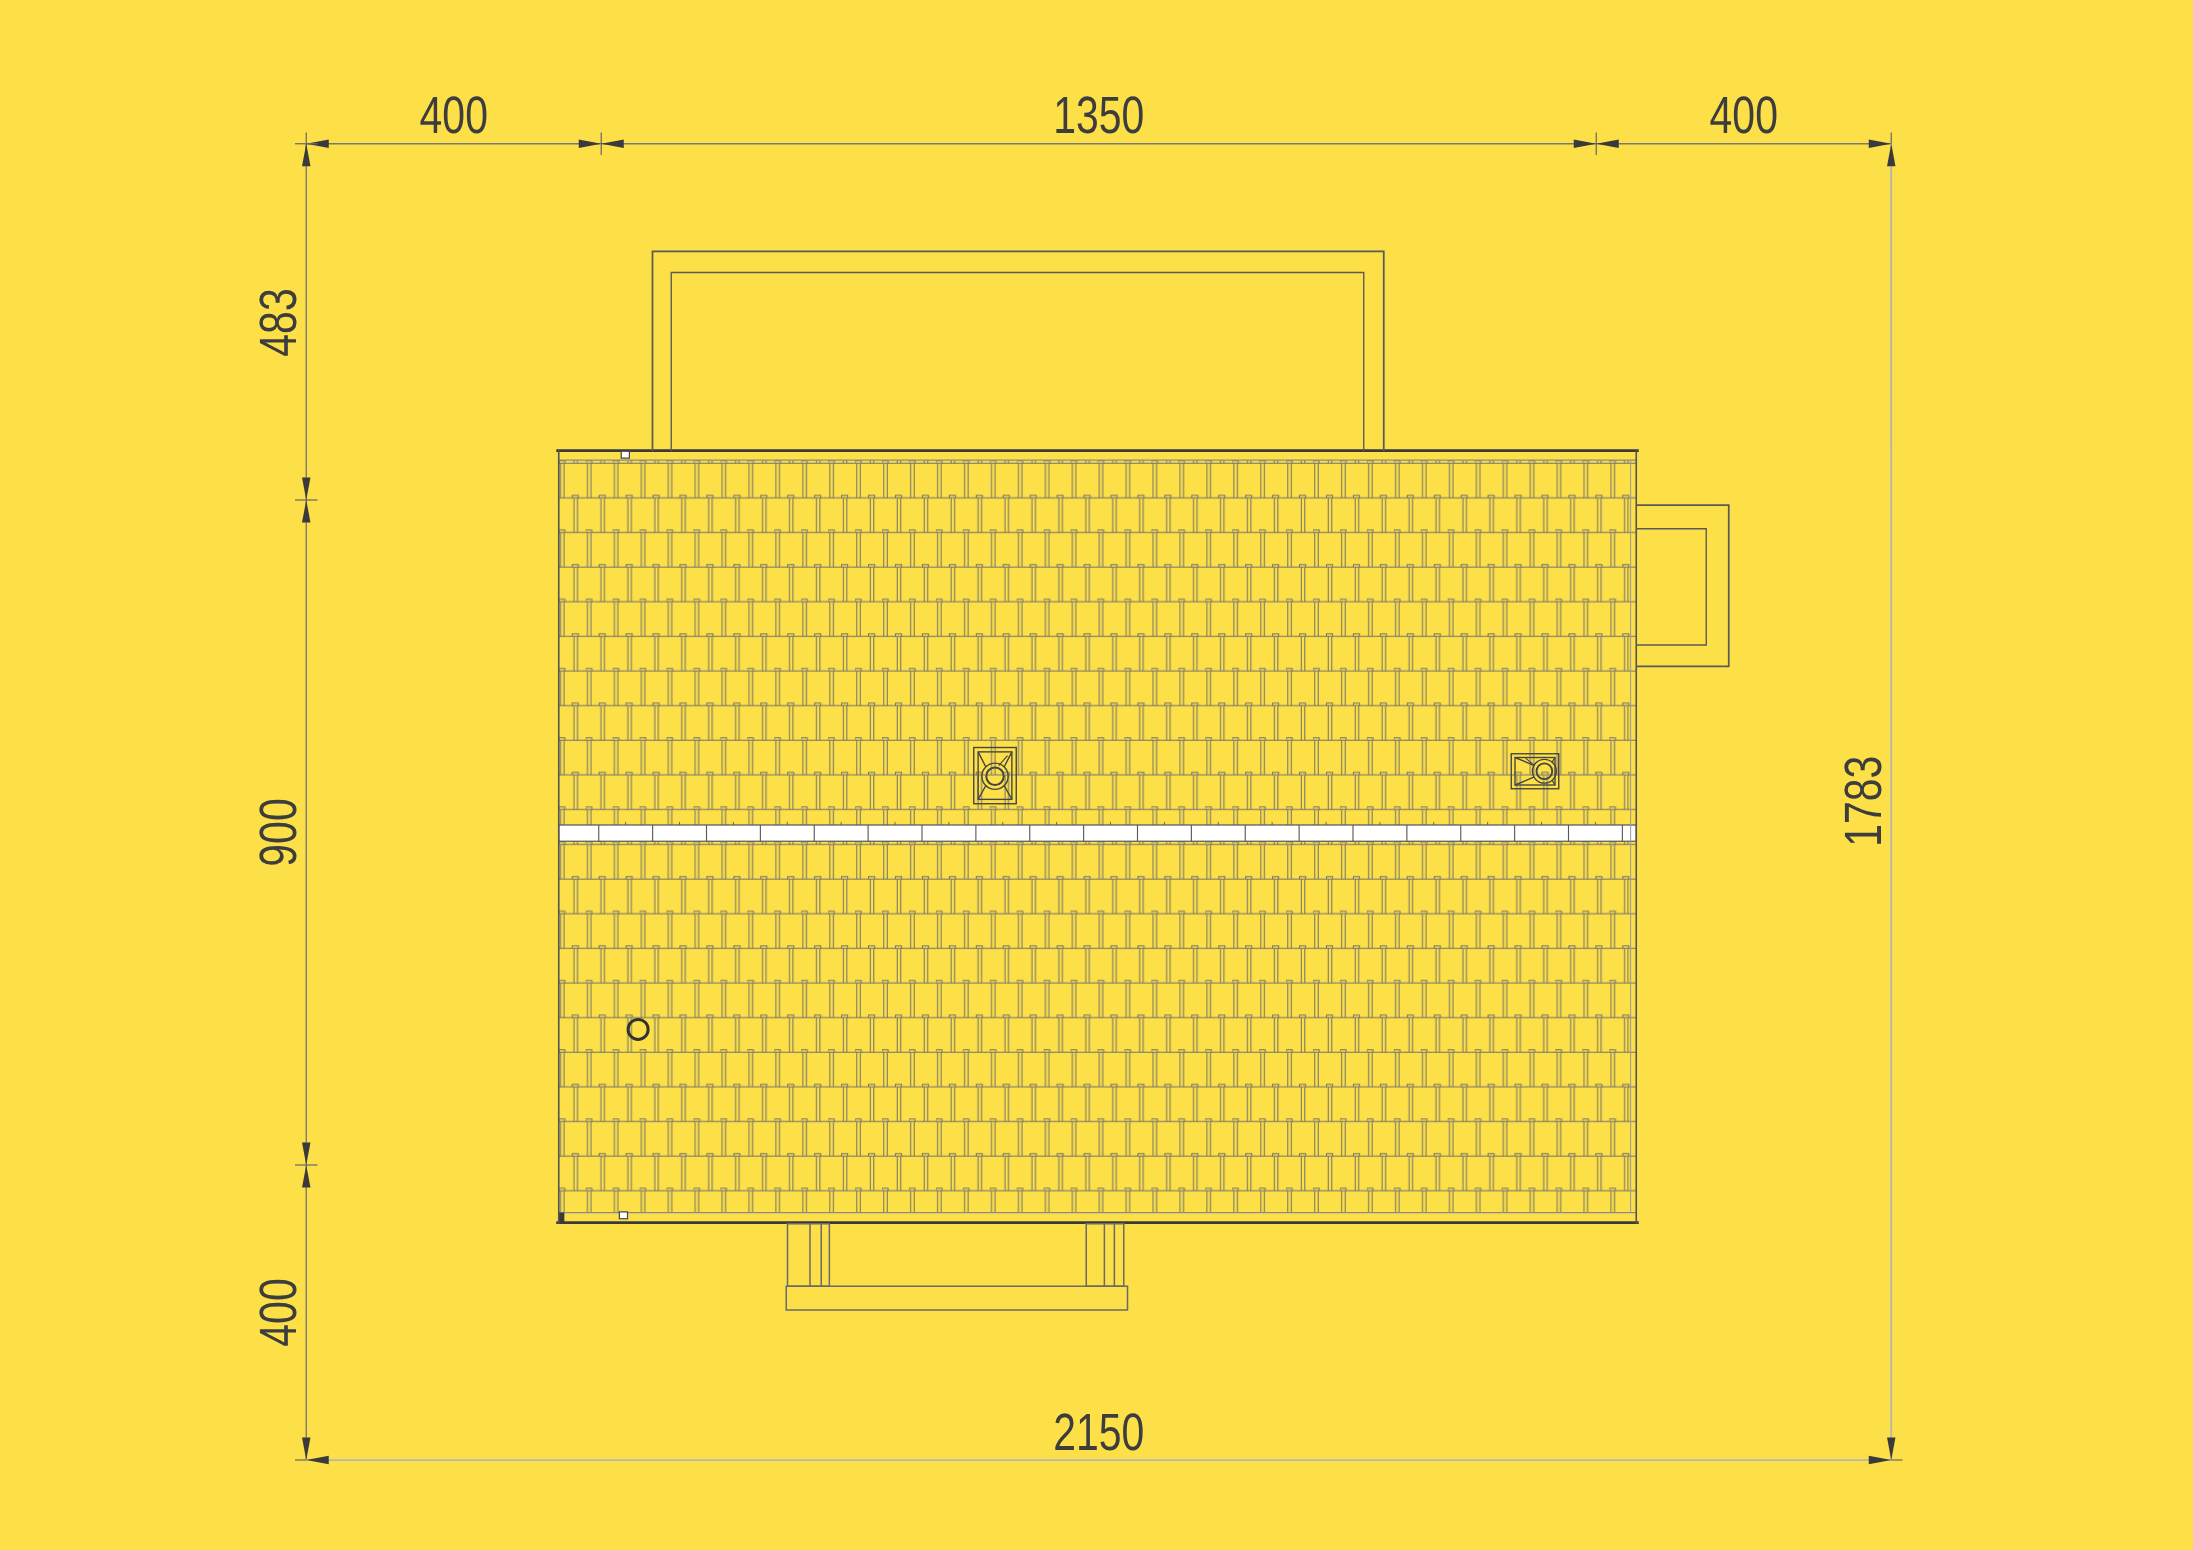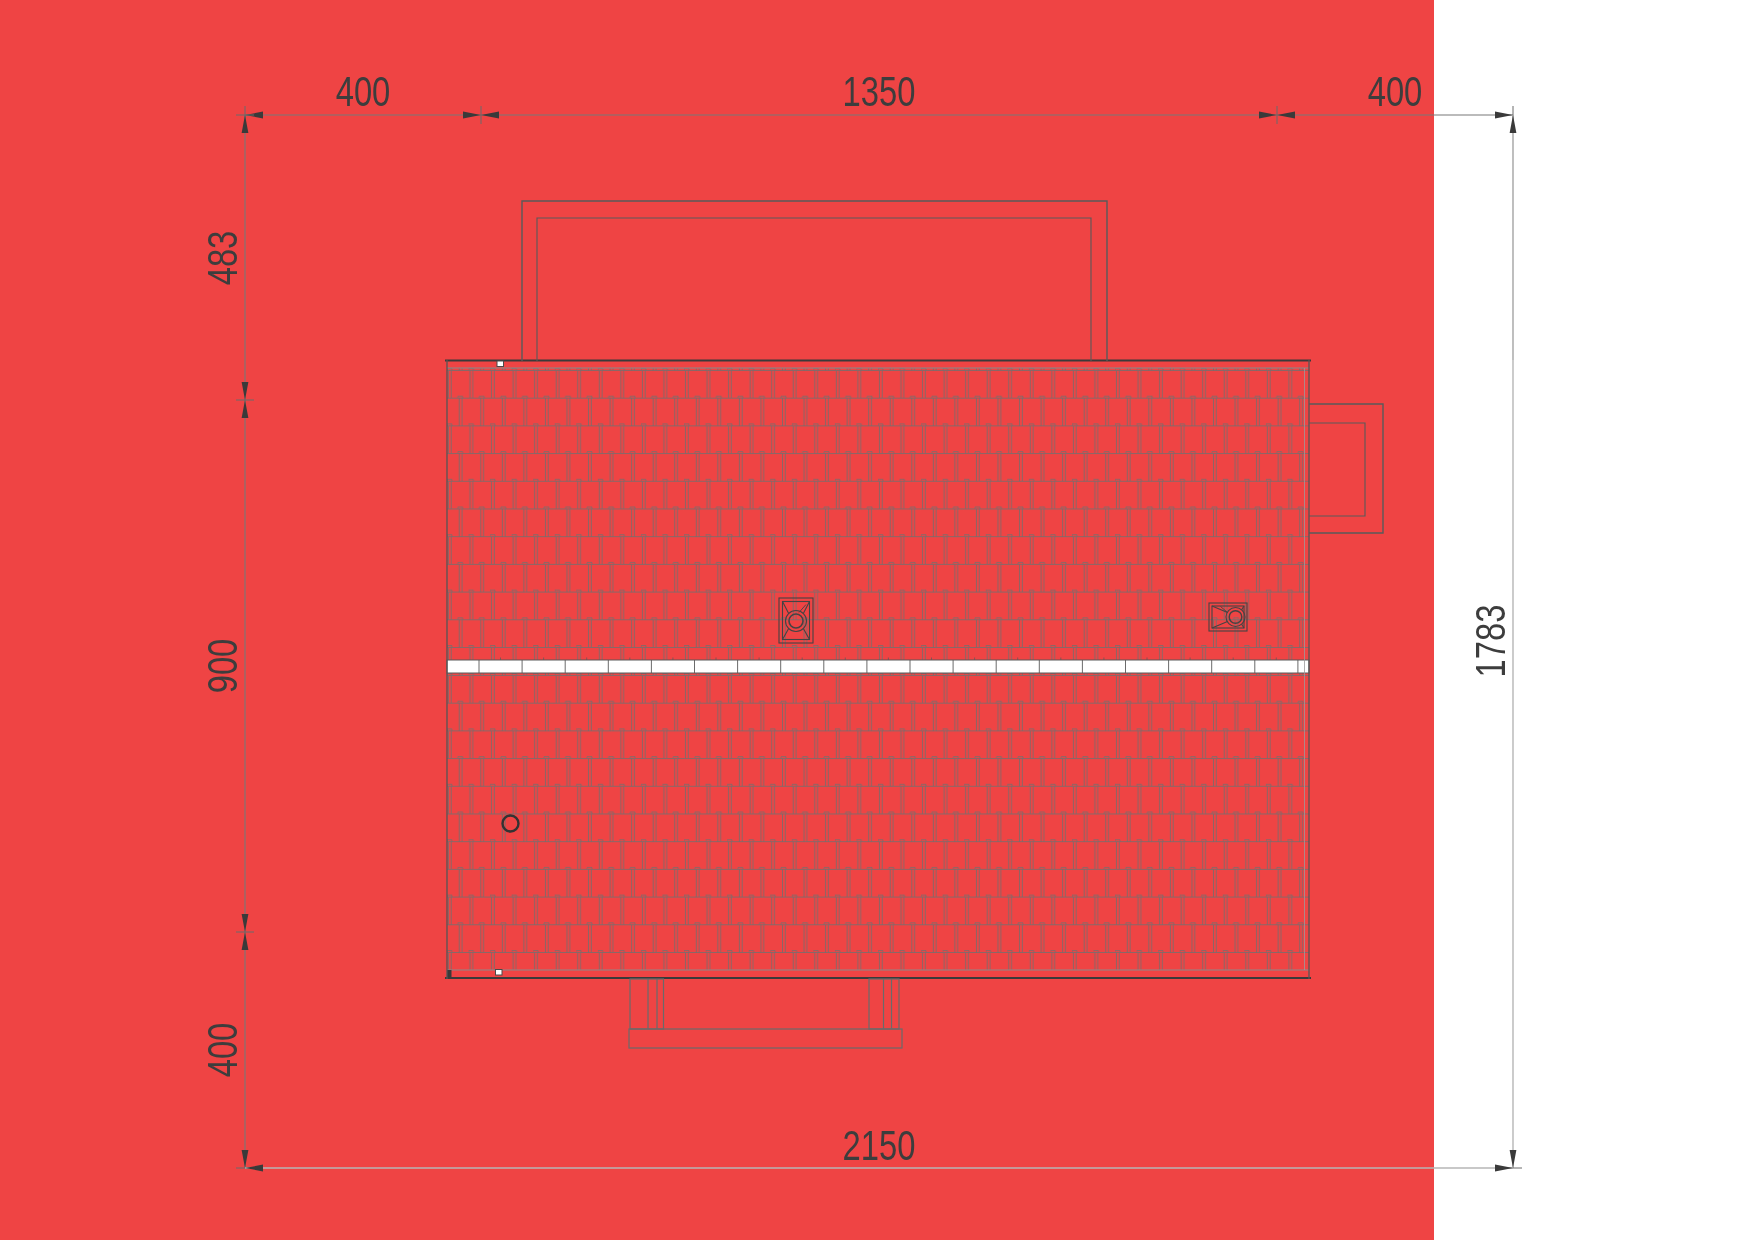--- a/index.html
+++ b/index.html
@@ -6,23 +6,23 @@
     margin: 0;
     padding: 0;
     background: #ffffff;
     width: 1754px;
     height: 1240px;
     overflow: hidden;
     font-family: "Liberation Sans", sans-serif;
   }
   #canvas-wrap {
     position: relative;
-    width: 1434px;
+    width: 1754px;
     height: 1240px;
-    background: #ef4444;
+    background: #fde047;
   }
   svg { display: block; }
   text {
     font-family: "Liberation Sans", "DejaVu Sans", sans-serif;
     font-size: 42px;
     fill: #3d3d3d;
   }
 </style>
 </head>
 <body>

